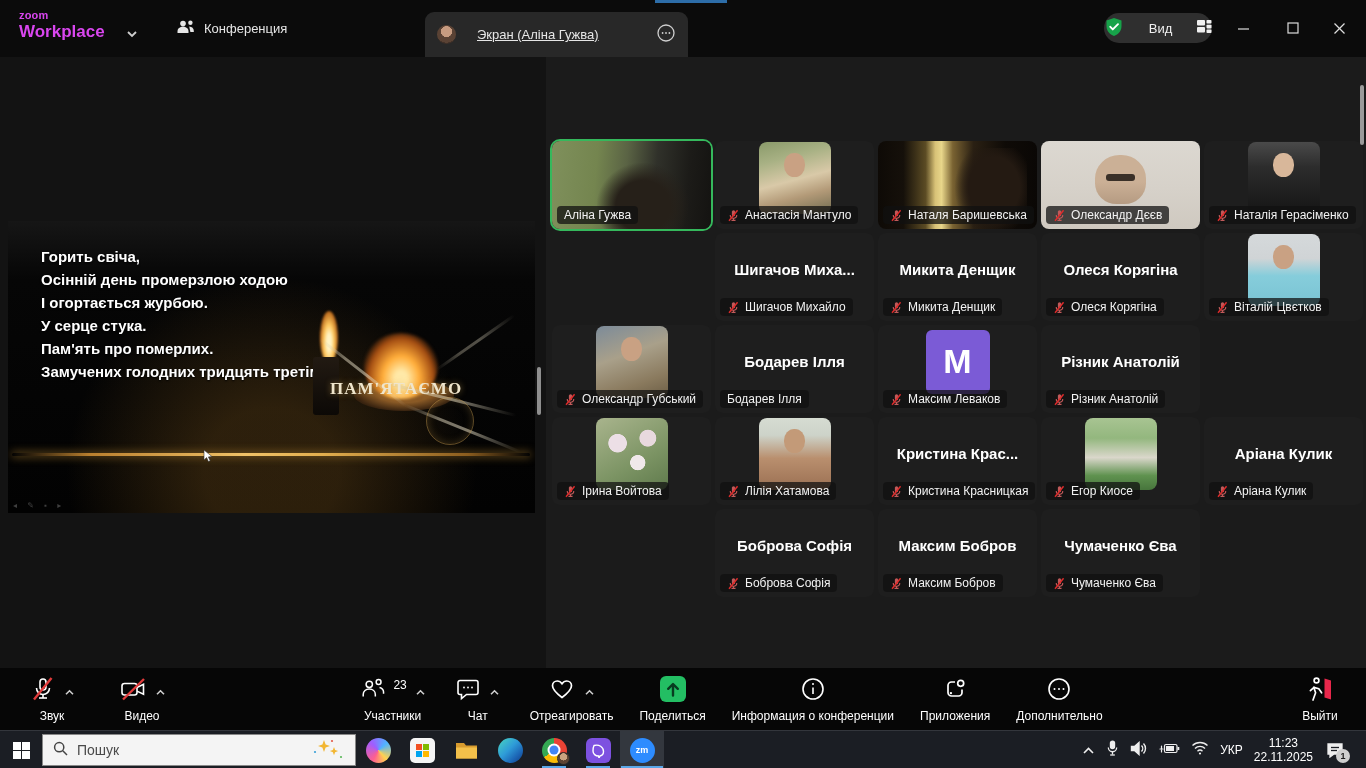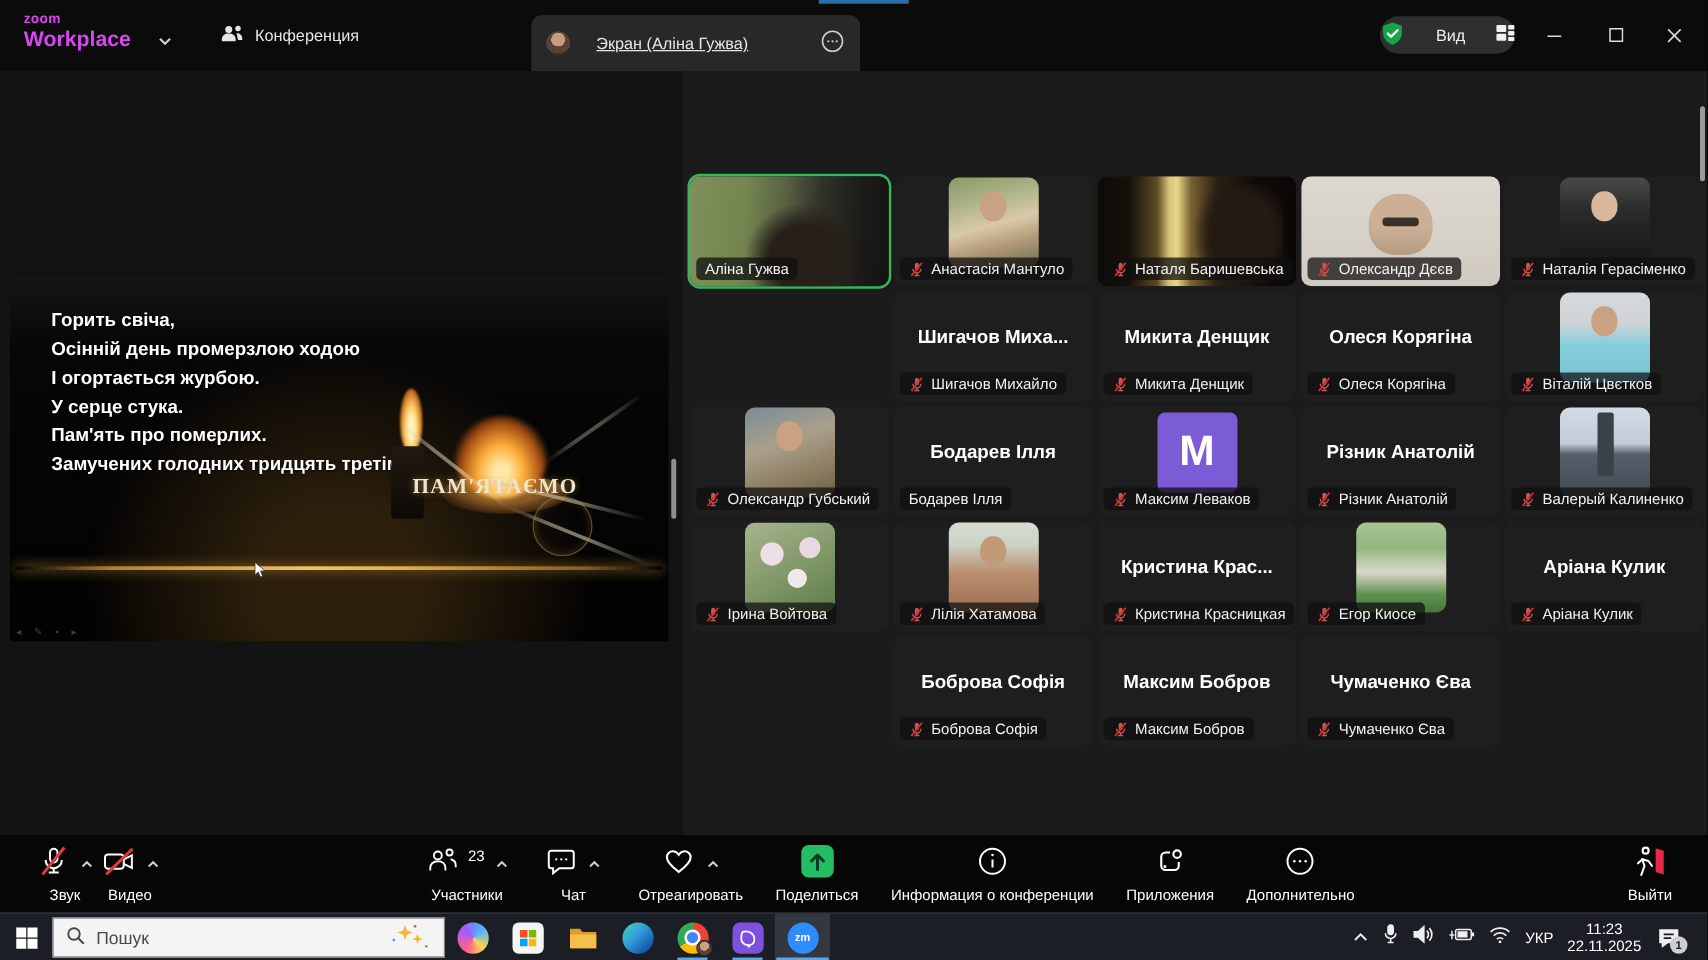--- a/index.html
+++ b/index.html
@@ -96,21 +96,21 @@
   .sil-body{position:absolute;left:50%;top:62%;width:56px;height:42px;transform:translateX(-50%);border-radius:50% 50% 0 0;background:#fff;}
   .lav{position:absolute;left:50%;top:42%;width:64px;height:64px;transform:translate(-50%,-50%);border-radius:6px;background:#7b5bd6;
     color:#fff;font-size:34px;font-weight:700;display:flex;align-items:center;justify-content:center;}
   .cname{position:absolute;left:0;right:0;top:32%;text-align:center;color:#fff;font-size:15px;font-weight:700;white-space:nowrap;}
   .nlabel{position:absolute;left:5px;bottom:5px;max-width:150px;display:flex;align-items:center;gap:5px;
     background:rgba(16,16,16,.74);border-radius:4px;padding:2px 7px;color:#f2f2f2;font-size:12px;white-space:nowrap;overflow:hidden;}
   #gallery-scrollbar{position:absolute;left:1360px;top:28px;width:4px;height:60px;background:#9a9a9a;border-radius:2px;}
 
   
   #toolbar{position:absolute;left:0;top:668px;width:1366px;height:62px;background:#060606;display:flex;align-items:center;}
-  .tb-left{display:flex;margin-left:26px;}
+  .tb-left{display:flex;margin-left:26px;gap:38px;}
   .tb-center{display:flex;gap:26px;margin:0 auto;}
   .tb-right{margin-right:20px;}
   .tbtn{display:flex;flex-direction:column;align-items:center;justify-content:center;min-width:52px;cursor:default;}
   .tico{display:flex;align-items:center;justify-content:center;gap:8px;height:32px;}
   .tlabel{color:#fff;font-size:12px;margin-top:2px;white-space:nowrap;}
   .pcount{color:#fff;font-size:12px;margin-left:-2px;align-self:flex-start;padding-top:3px;}
 
   
   #taskbar{position:absolute;left:0;top:730px;width:1366px;height:38px;background:#1b1e24;display:flex;align-items:center;border-top:1px solid #33363c;}
   #start-btn{width:42px;height:38px;display:flex;align-items:center;justify-content:center;}
@@ -419,35 +419,20 @@
                 <rect x="6" y="1.5" width="4" height="7.5" rx="2" fill="#c05a5a" stroke="none"></rect>
                 <path d="M4 7.5 a4 4 0 0 0 8 0"></path>
                 <line x1="8" y1="11.5" x2="8" y2="13.8"></line>
                 <line x1="5.5" y1="14" x2="10.5" y2="14"></line>
               </g>
               <line x1="2.5" y1="14.5" x2="13" y2="1.5" stroke="#e02b2b" stroke-width="1.8"></line>
             </svg>
             <span>Різник Анатолій</span>
           </div>
         </div>
-        <div class="tile" style="left: 652px; top: 184px;">
-          <div class="pav av-kalinenko"></div>
-          <div class="nlabel">
-            <svg width="13" height="13" viewBox="0 0 16 16" style="flex:none">
-              <g fill="none" stroke="#c05a5a" stroke-width="1.4">
-                <rect x="6" y="1.5" width="4" height="7.5" rx="2" fill="#c05a5a" stroke="none"></rect>
-                <path d="M4 7.5 a4 4 0 0 0 8 0"></path>
-                <line x1="8" y1="11.5" x2="8" y2="13.8"></line>
-                <line x1="5.5" y1="14" x2="10.5" y2="14"></line>
-              </g>
-              <line x1="2.5" y1="14.5" x2="13" y2="1.5" stroke="#e02b2b" stroke-width="1.8"></line>
-            </svg>
-            <span>Валерый Калиненко</span>
-          </div>
-        </div>
         <div class="tile" style="left: 0px; top: 276px;">
           <div class="pav av-voitova"></div>
           <div class="nlabel">
             <svg width="13" height="13" viewBox="0 0 16 16" style="flex:none">
               <g fill="none" stroke="#c05a5a" stroke-width="1.4">
                 <rect x="6" y="1.5" width="4" height="7.5" rx="2" fill="#c05a5a" stroke="none"></rect>
                 <path d="M4 7.5 a4 4 0 0 0 8 0"></path>
                 <line x1="8" y1="11.5" x2="8" y2="13.8"></line>
                 <line x1="5.5" y1="14" x2="10.5" y2="14"></line>
               </g>

